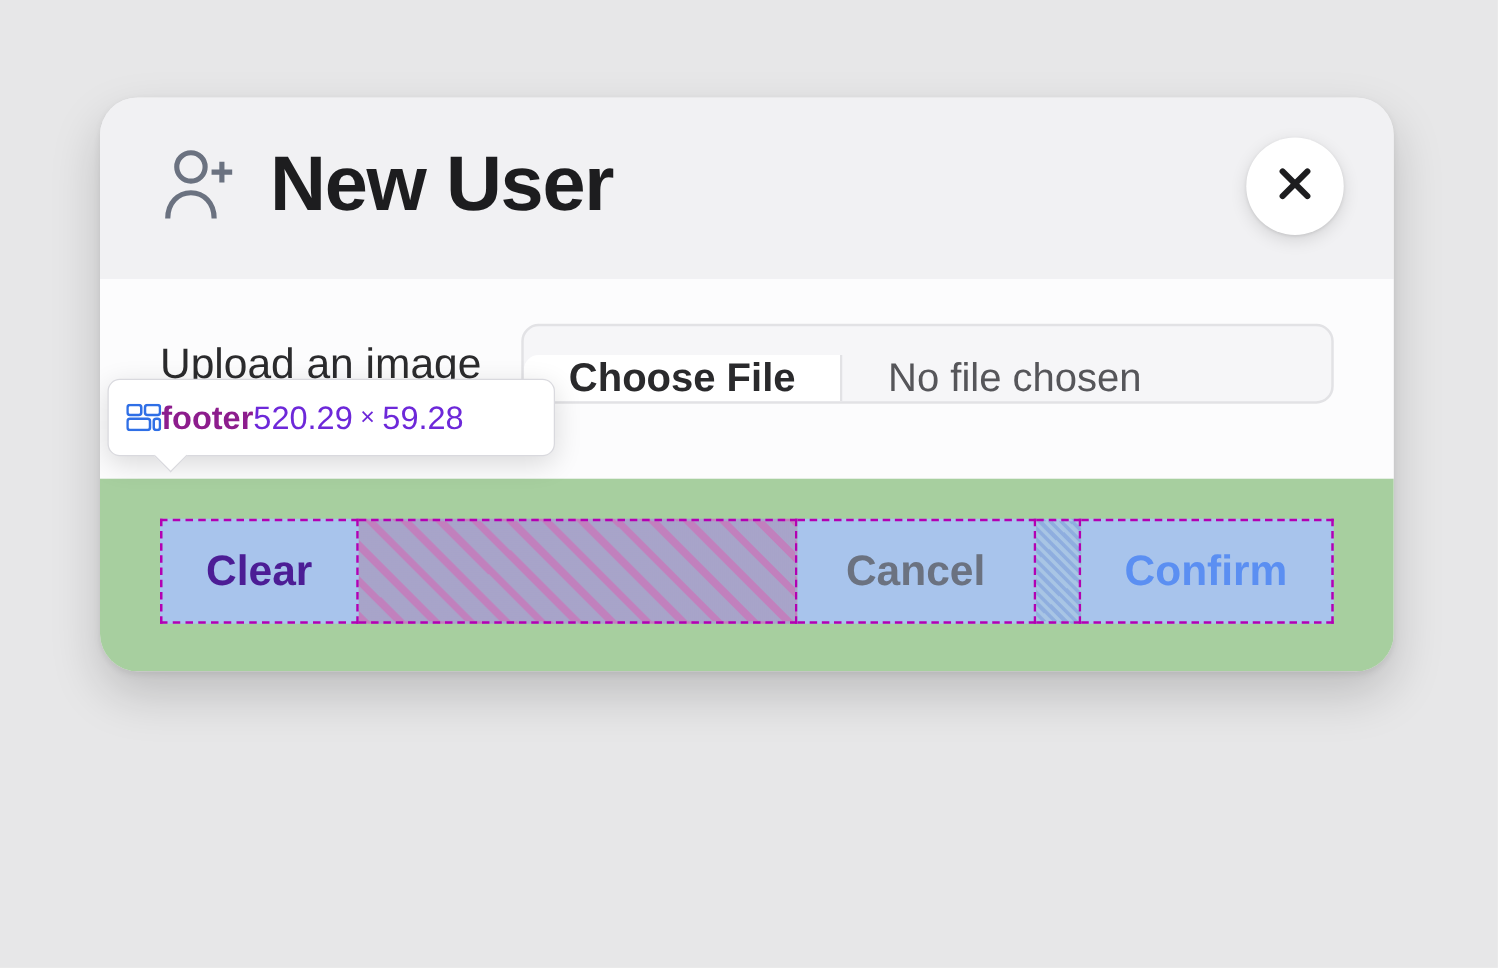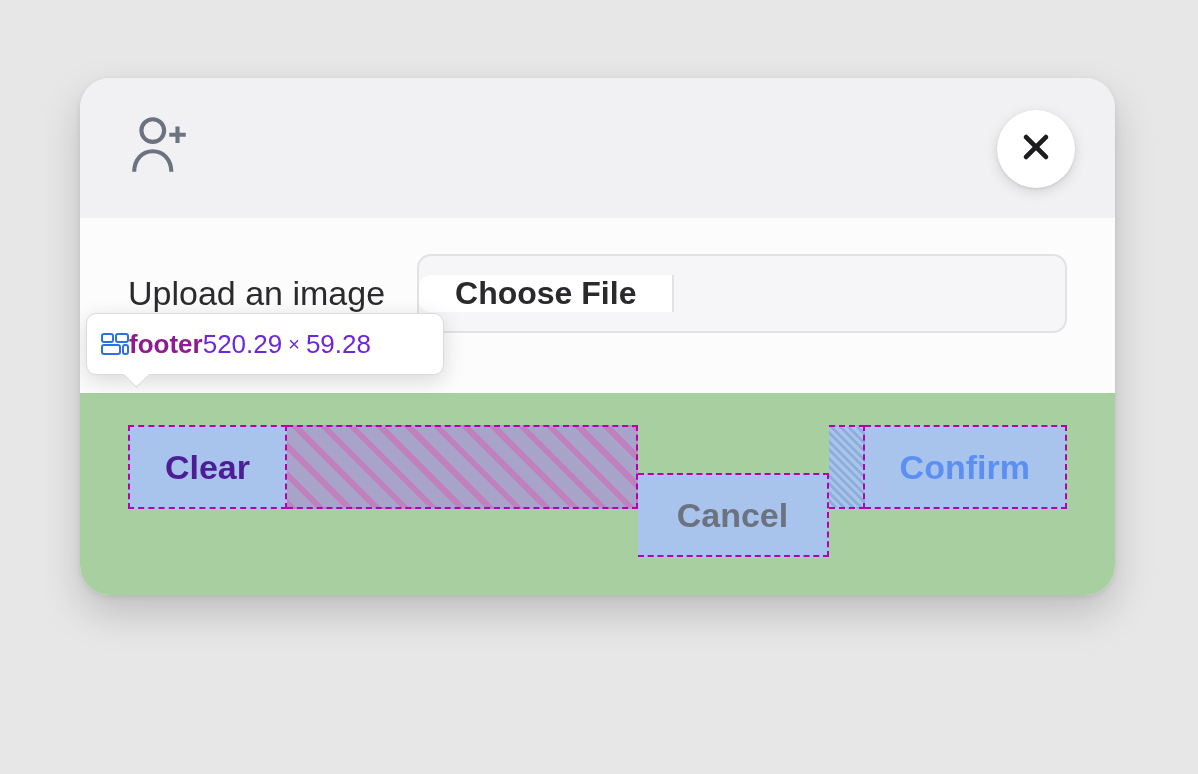--- a/index.html
+++ b/index.html
@@ -74,26 +74,26 @@
     gap: 32px;
   }
   .upload-label {
     font-size: 34px;
     color: #2b2b2d;
     font-weight: 400;
   }
   .file-input {
     flex: 1;
     display: flex;
-    align-items: center;
+    align-items: flex-end;
     border: 2px solid #e2e2e5;
     border-radius: 14px;
     background: #f6f6f8;
     overflow: hidden;
-    height: 79px;
+    height: 64px;
   }
   .choose-file {
     background: #ffffff;
     border-right: 2px solid #e2e2e5;
     font-size: 32px;
     font-weight: 700;
     color: #2a2a2c;
     padding: 0 36px;
     display: flex;
     align-items: center;
@@ -134,21 +134,21 @@
   .cell-clear { width: 160px; color: #4c1d95; }
   .cell-gap {
     width: 354px;
     background:
       repeating-linear-gradient(
         45deg,
         rgba(214, 64, 214, 0.55) 0 6px,
         rgba(168, 128, 236, 0.55) 6px 20px
       );
   }
-  .cell-cancel { width: 192px; color: #6b7280; margin-top: 48px; }
+  .cell-cancel { width: 192px; color: #6b7280; }
   .cell-space {
     width: 36px;
     background:
       repeating-linear-gradient(
         45deg,
         rgba(168,196,236,0.9) 0 3px,
         rgba(140,170,230,0.9) 3px 6px
       );
   }
   .cell-confirm { width: 204px; color: #5b8ff2; }
@@ -201,34 +201,36 @@
     <div class="card-inner">
       <div class="header">
         <span class="add-user-icon">
           <svg viewBox="0 0 64 64" fill="none" stroke="currentColor" stroke-width="4">
             <circle cx="24" cy="18" r="11"></circle>
             <path d="M6 58c0-12 8-20 18-20s18 8 18 20"></path>
             <line x1="48" y1="14" x2="48" y2="30"></line>
             <line x1="40" y1="22" x2="56" y2="22"></line>
           </svg>
         </span>
+        <h1 class="title">New User</h1>
         <div class="close-btn" aria-label="Close">
           <span>
             <svg viewBox="0 0 24 24" stroke="#1d1d1f" stroke-width="3.4" stroke-linecap="round">
               <line x1="5" y1="5" x2="19" y2="19"></line>
               <line x1="19" y1="5" x2="5" y2="19"></line>
             </svg>
           </span>
         </div>
       </div>
 
       <div class="body">
         <span class="upload-label">Upload an image</span>
         <div class="file-input">
           <div class="choose-file">Choose File</div>
+          <div class="file-status">No file chosen</div>
         </div>
       </div>
 
       <div class="footer">
         <div class="inspector">
           <span class="grid-icon">
             <svg viewBox="0 0 28 22" fill="none" stroke="currentColor" stroke-width="2">
               <rect x="1" y="1" width="11" height="8" rx="2"></rect>
               <rect x="15" y="1" width="12" height="8" rx="2"></rect>
               <rect x="1" y="12" width="18" height="9" rx="2"></rect>

